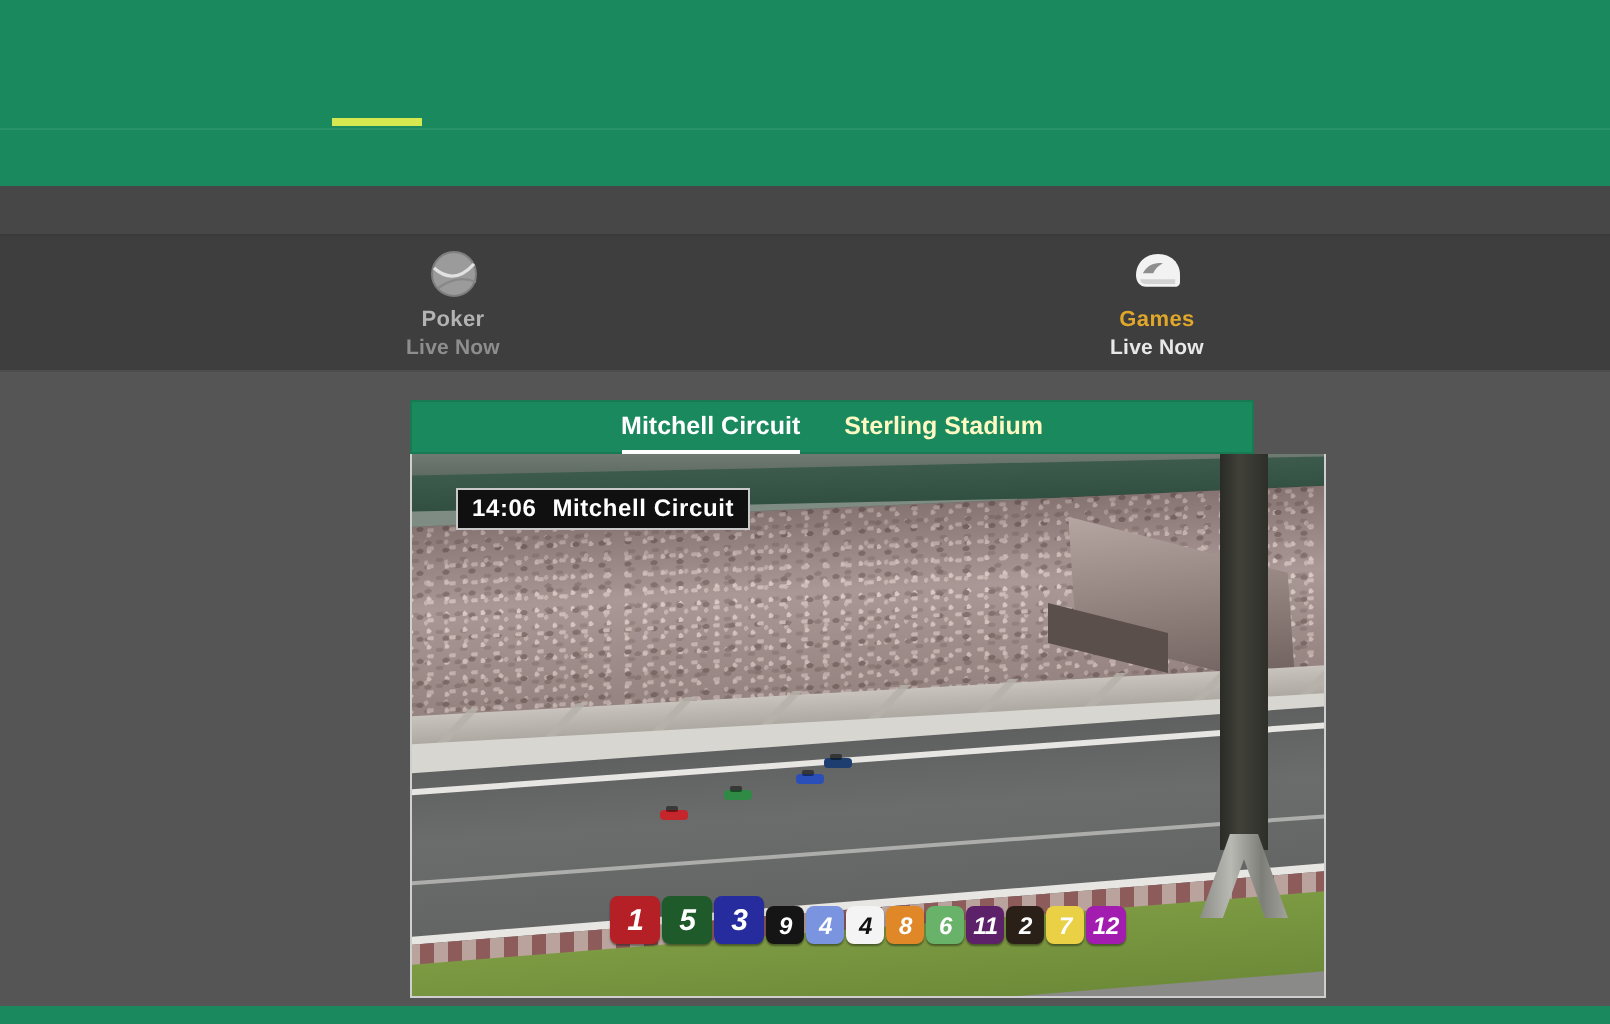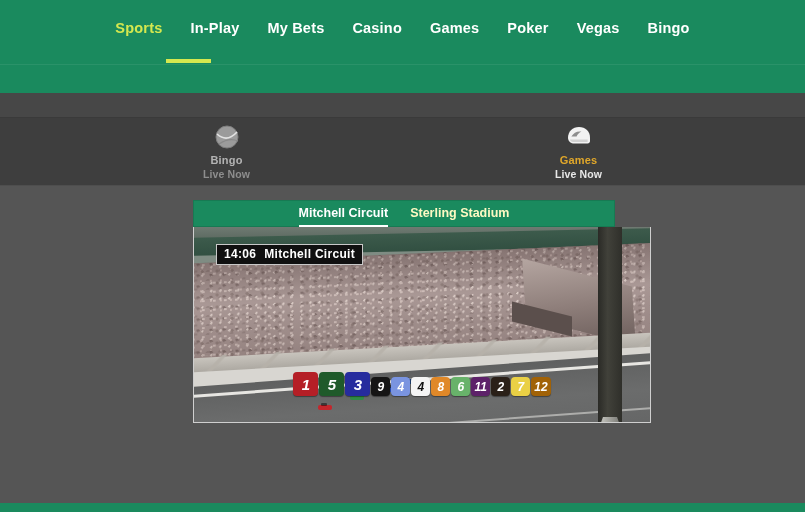--- a/index.html
+++ b/index.html
@@ -108,21 +108,21 @@
   }
 
   
   .main {
     position: relative;
     height: 220px;
     background: #555555;
   }
   .stream-panel {
     position: absolute;
-    left: 157px;
+    left: 169px;
     top: 14px;
     width: 458px;
     padding-left: 36px;
   }
   .tabbar {
     height: 27px;
     background: #1a8a5e;
     display: flex;
     justify-content: center;
     align-items: center;
@@ -144,21 +144,21 @@
     position: absolute;
     left: 0; right: 0; bottom: 0;
     height: 2px;
     background: #ffffff;
   }
 
   
   .video {
     position: relative;
     width: 458px;
-    height: 196px;
+    height: 272px;
     overflow: hidden;
     background: #8a8a88;
     border: 1px solid #cfcfcf;
     border-top: none;
     cursor: pointer;
   }
   .v-sky {
     position: absolute; left:0; top:0; width:100%; height:12px;
     background: linear-gradient(#6f7a72, #5d6a61);
   }
@@ -324,46 +324,36 @@
     left: 0; bottom: 0;
     width: 100%;
     height: 9px;
     background: #1a8a5e;
   }
 </style>
 </head>
 <body>
 
 <div class="header">
-  <nav class="nav" id="nav">
-      <div class="nav-item active">Sports</div>
-      <div class="nav-item">In-Play</div>
-      <div class="nav-item">My Bets</div>
-      <div class="nav-item">Casino</div>
-      <div class="nav-item">Games</div>
-      <div class="nav-item">Poker</div>
-      <div class="nav-item">Vegas</div>
-      <div class="nav-item">Bingo</div>
-    </nav>
   <div class="nav-underline"></div>
   <div class="header-divider"></div>
 </div>
 
 <div class="dark-band-top"></div>
 
 <div class="sports-strip">
   <div class="sports-strip-inner" id="sports">
       <div class="sport-cat">
         <span class="sport-icon"><svg viewBox="0 0 28 28">
             <circle cx="14" cy="14" r="11" fill="#9b9b9b"></circle>
             <circle cx="14" cy="14" r="11" fill="none" stroke="#7e7e7e" stroke-width="1"></circle>
             <path d="M4 11 Q14 20 24 9" fill="none" stroke="#e2e2e2" stroke-width="1.6"></path>
             <path d="M6 21 Q16 14 25 18" fill="none" stroke="#888" stroke-width="1.2"></path>
           </svg></span>
-        <div class="sport-name">Bingo</div>
+        <div class="sport-name">Poker</div>
         <div class="sport-live">Live Now</div>
       </div>
       <div class="sport-cat active">
         <span class="sport-icon"><svg viewBox="0 0 28 28">
             <path d="M14 4 C20.5 4 25 8.4 25 14.4 L25 18 C25 19.4 24 20.4 22.6 20.4 L8 20.4 C5 20.4 3 17.8 3 14.6 C3 8.6 7.6 4 14 4 Z" fill="#f2f2f2"></path>
             <path d="M6.4 13.6 C8.6 9.8 12 8 16.4 8.6 C14 10 12.4 11.6 11.6 13.6 Z" fill="#8e8e8e"></path>
             <path d="M5 16.6 L22.6 16.6 L22.6 19 L8 19 C6.4 19 5.2 18 5 16.6 Z" fill="#d2d2d2"></path>
           </svg></span>
         <div class="sport-name">Games</div>
         <div class="sport-live">Live Now</div>
@@ -419,20 +409,20 @@
           <div class="badge lead" style="background: rgb(31, 90, 42); color: rgb(255, 255, 255);">5</div>
           <div class="badge lead" style="background: rgb(38, 44, 158); color: rgb(255, 255, 255);">3</div>
           <div class="badge" style="background: rgb(21, 21, 21); color: rgb(255, 255, 255);">9</div>
           <div class="badge" style="background: rgb(122, 148, 224); color: rgb(255, 255, 255);">4</div>
           <div class="badge" style="background: rgb(244, 244, 244); color: rgb(17, 17, 17);">4</div>
           <div class="badge" style="background: rgb(224, 136, 40); color: rgb(255, 255, 255);">8</div>
           <div class="badge" style="background: rgb(104, 178, 106); color: rgb(255, 255, 255);">6</div>
           <div class="badge" style="background: rgb(93, 33, 105); color: rgb(255, 255, 255);">11</div>
           <div class="badge" style="background: rgb(42, 32, 24); color: rgb(255, 255, 255);">2</div>
           <div class="badge" style="background: rgb(234, 208, 69); color: rgb(255, 255, 255);">7</div>
-          <div class="badge" style="background: #a16207; color: rgb(255, 255, 255);">12</div>
+          <div class="badge" style="background: #a21caf; color: rgb(255, 255, 255);">12</div>
         </div>
     </div>
 
   </div>
 </div>
 
 <div class="footer"></div>
 
 </body></html>

